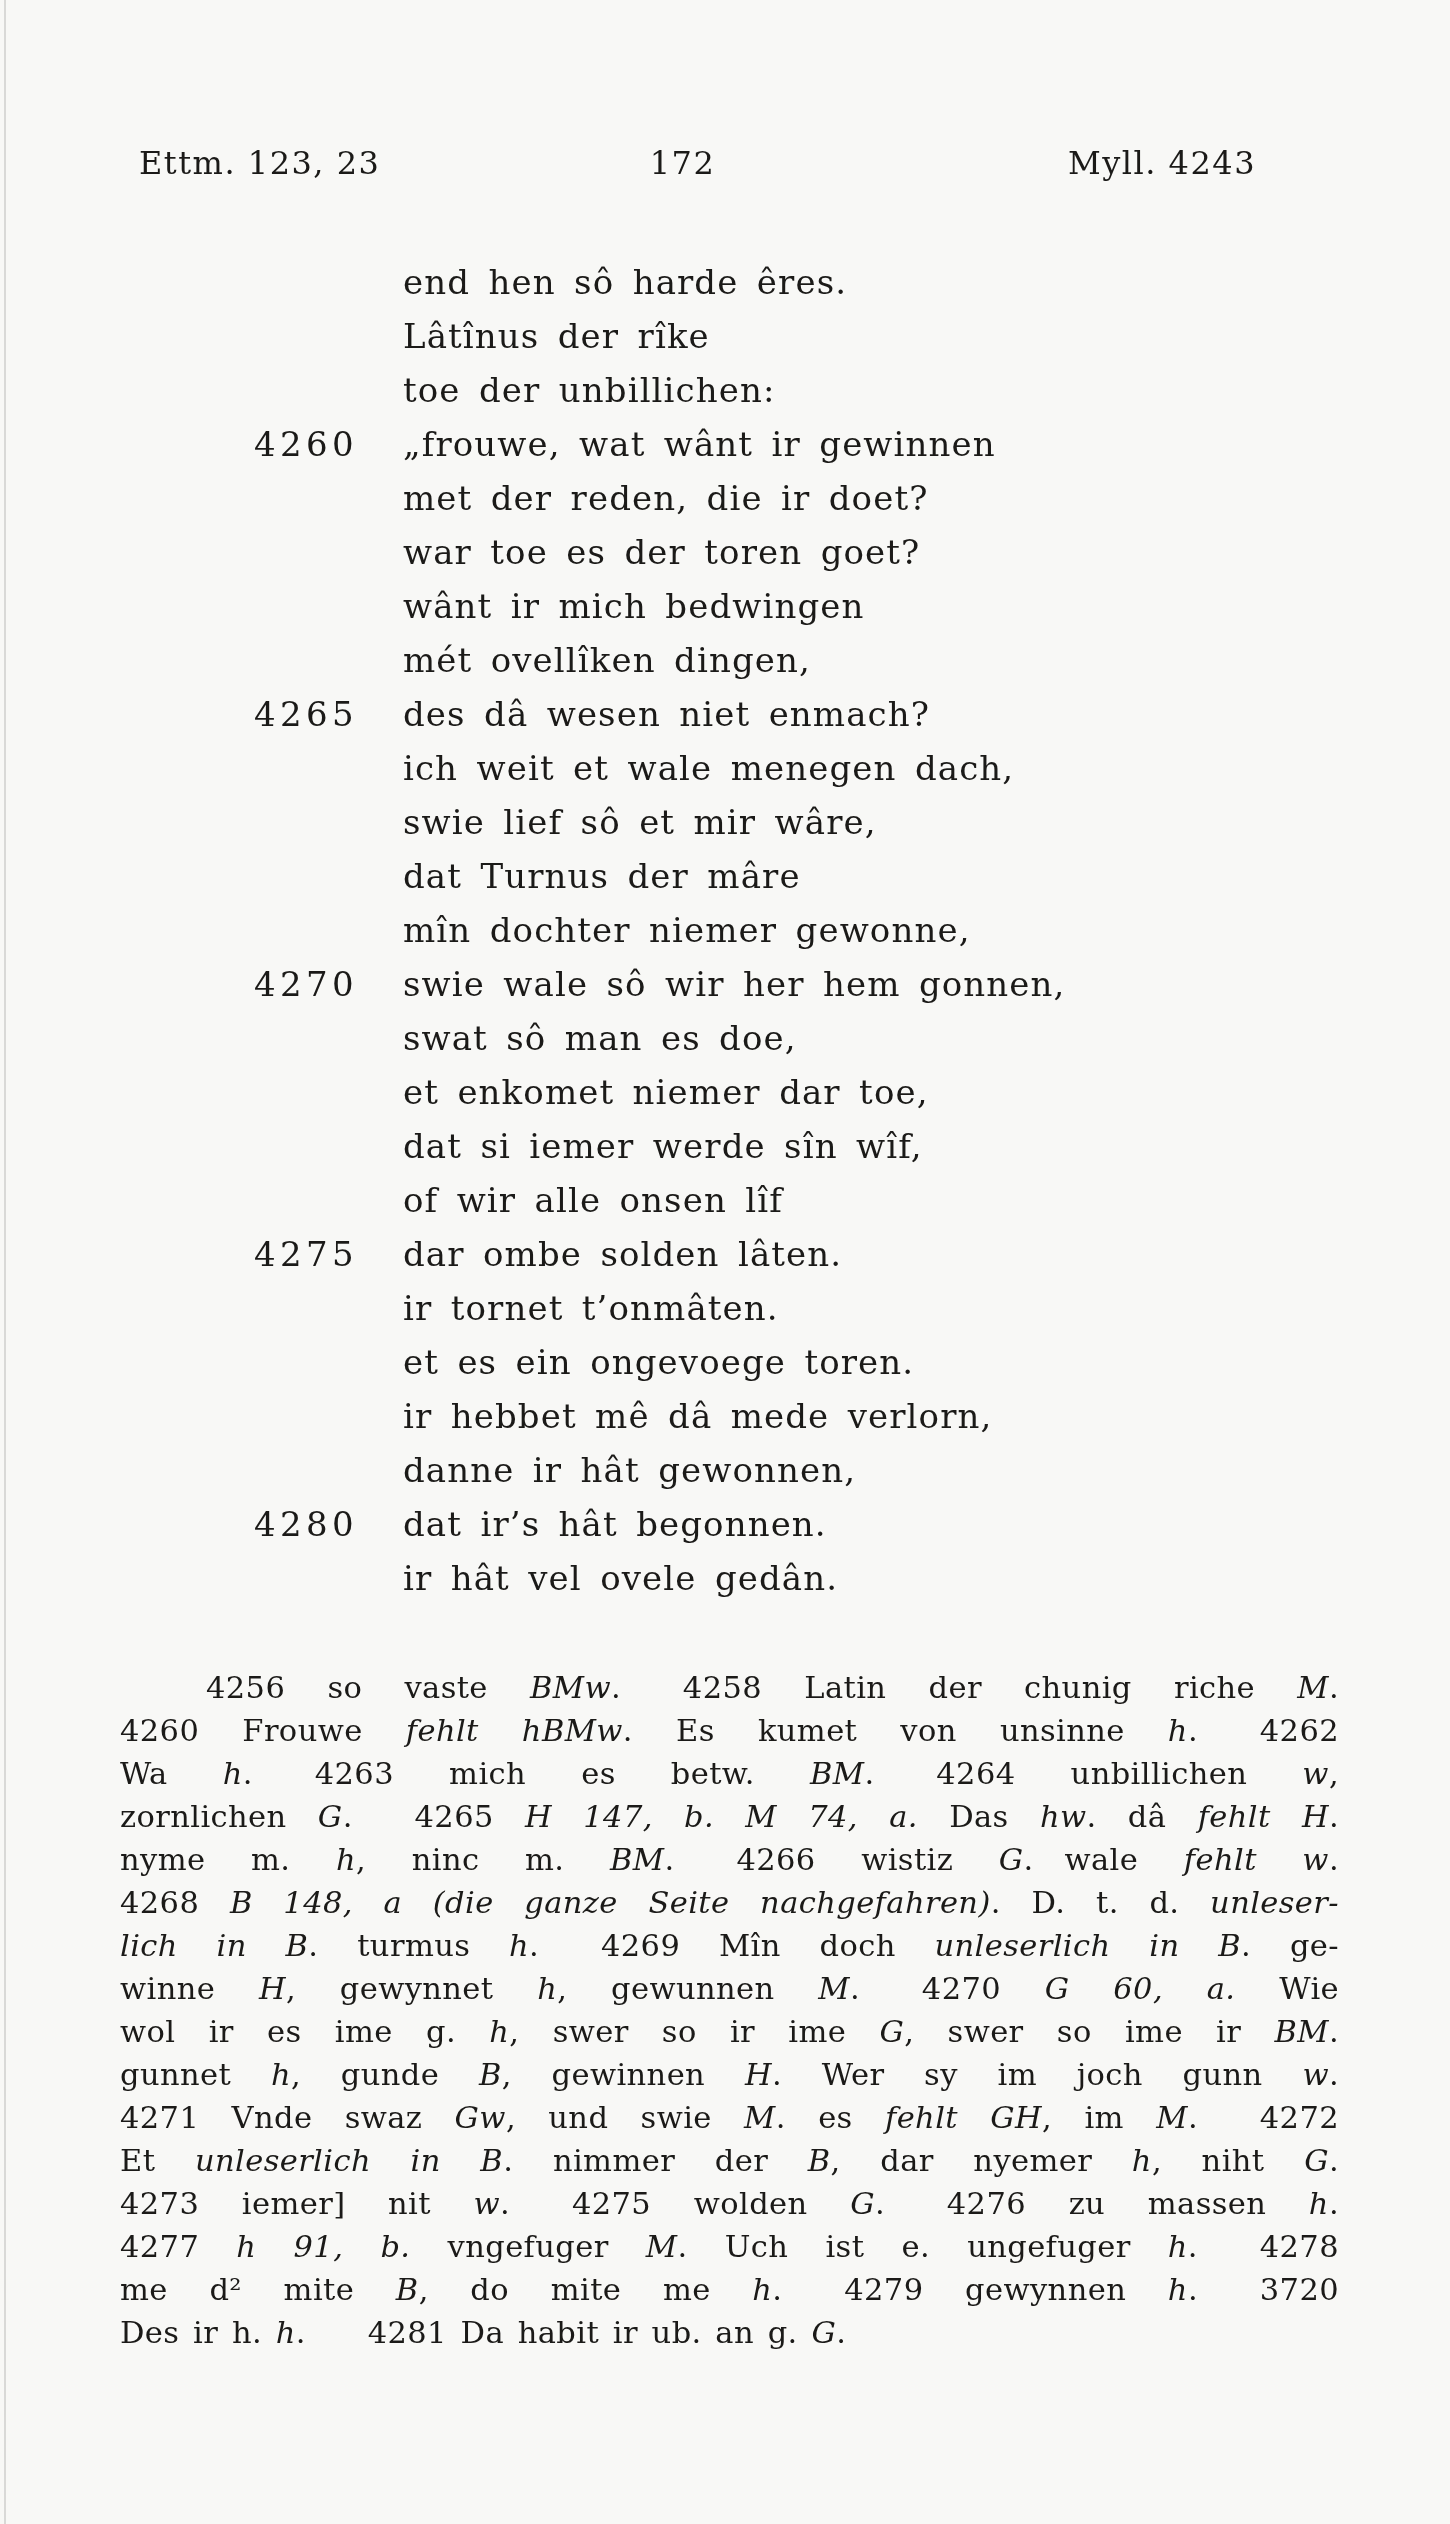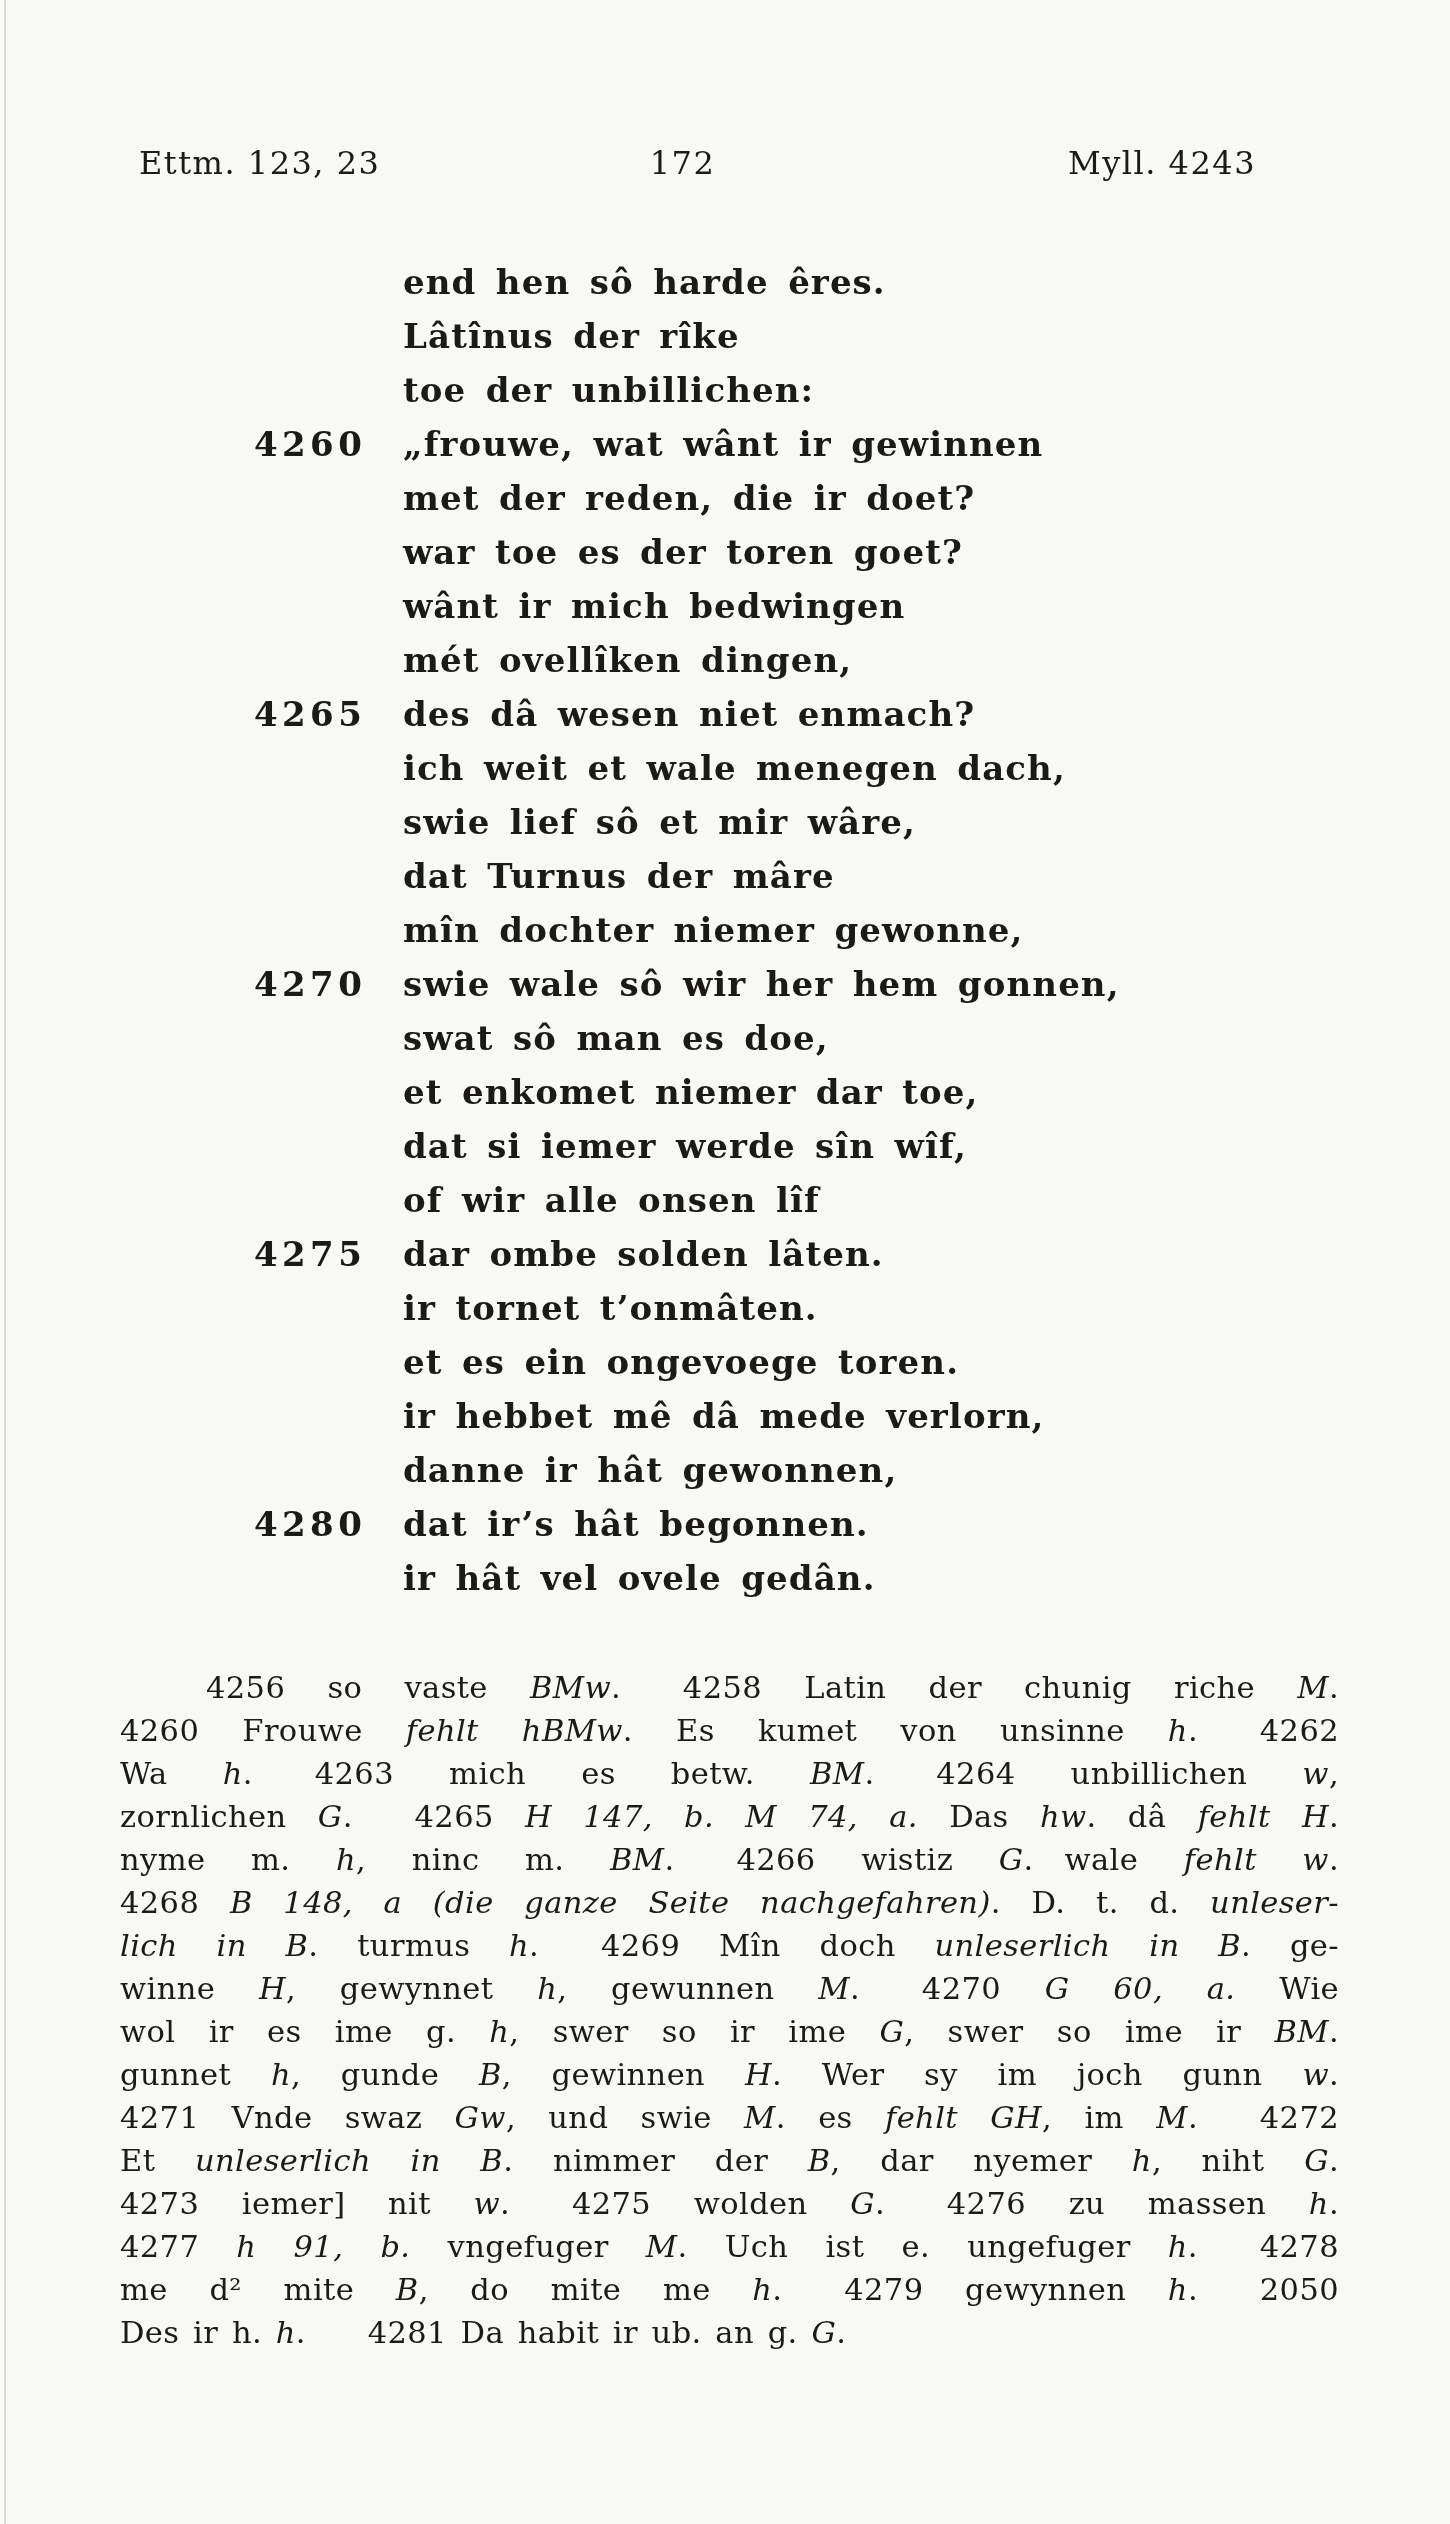--- a/index.html
+++ b/index.html
@@ -15,21 +15,21 @@
     position:absolute;left:4.4px;top:0;width:1.5px;height:100%;
     background:#d9d9d7;
   }
   
   .runhead{position:absolute;top:144px;left:0;width:1365px;height:41px;font-size:32px;}
   .rh-left{position:absolute;left:139px;top:0;letter-spacing:1.5px;}
   .rh-center{position:absolute;left:0;right:0;top:0;text-align:center;letter-spacing:1.5px;}
   .rh-right{position:absolute;right:109px;top:0;letter-spacing:1.5px;margin-left:12px;}
   
   .verse{position:absolute;left:0;top:255px;width:1451px;}
-  .vline{position:relative;height:54px;line-height:54px;font-size:34px;letter-spacing:1.1px;word-spacing:6.5px;white-space:nowrap;font-weight:bold;}
+  .vline{position:relative;height:54px;line-height:54px;font-size:34px;letter-spacing:1.1px;word-spacing:6.5px;white-space:nowrap;}
   .vnum{position:absolute;left:254px;top:0;letter-spacing:4.4px;}
   .vtext{display:block;margin-left:403px;}
   .vtext.indent{margin-left:453px;}
   
   .apparatus{position:absolute;left:120px;top:1648px;width:1219px;}
   .aline{
     height:43px;line-height:43px;font-size:30.5px;letter-spacing:0.4px;word-spacing:3.6px;
     text-align:justify;text-align-last:justify;white-space:normal;
   }
   .aline.first{text-indent:86px;margin-top:18px;}
@@ -139,17 +139,17 @@
       <div class="aline"><span>nyme m. </span><i>h</i><span>, ninc m. </span><i>BM</i><span>.  4266 wistiz </span><i>G</i><span>. wale </span><i>fehlt w</i><span>.</span></div>
       <div class="aline"><span>4268 </span><i>B 148, a (die ganze Seite nachgefahren)</i><span>. D. t. d. </span><i>unleser-</i></div>
       <div class="aline"><i>lich in B</i><span>. turmus </span><i>h</i><span>.  4269 Mîn doch </span><i>unleserlich in B</i><span>. ge-</span></div>
       <div class="aline"><span>winne </span><i>H</i><span>, gewynnet </span><i>h</i><span>, gewunnen </span><i>M</i><span>.  4270 </span><i>G 60, a.</i><span> Wie</span></div>
       <div class="aline"><span>wol ir es ime g. </span><i>h</i><span>, swer so ir ime </span><i>G</i><span>, swer so ime ir </span><i>BM</i><span>.</span></div>
       <div class="aline"><span>gunnet </span><i>h</i><span>, gunde </span><i>B</i><span>, gewinnen </span><i>H</i><span>. Wer sy im joch gunn </span><i>w</i><span>.</span></div>
       <div class="aline"><span>4271 Vnde swaz </span><i>Gw</i><span>, und swie </span><i>M</i><span>. es </span><i>fehlt GH</i><span>, im </span><i>M</i><span>.  4272</span></div>
       <div class="aline"><span>Et </span><i>unleserlich in B</i><span>. nimmer der </span><i>B</i><span>, dar nyemer </span><i>h</i><span>, niht </span><i>G</i><span>.</span></div>
       <div class="aline"><span>4273 iemer] nit </span><i>w</i><span>.  4275 wolden </span><i>G</i><span>.  4276 zu massen </span><i>h</i><span>.</span></div>
       <div class="aline"><span>4277 </span><i>h 91, b.</i><span> vngefuger </span><i>M</i><span>. Uch ist e. ungefuger </span><i>h</i><span>.  4278</span></div>
-      <div class="aline"><span>me d² mite </span><i>B</i><span>, do mite me </span><i>h</i><span>.  4279 gewynnen </span><i>h</i><span>.  2050</span></div>
+      <div class="aline"><span>me d² mite </span><i>B</i><span>, do mite me </span><i>h</i><span>.  4279 gewynnen </span><i>h</i><span>.  3720</span></div>
       <div class="aline last"><span>Des ir h. </span><i>h</i><span>.  4281 Da habit ir ub. an g. </span><i>G</i><span>.</span></div>
     </div>
 </div>
 
 
 </body></html>

